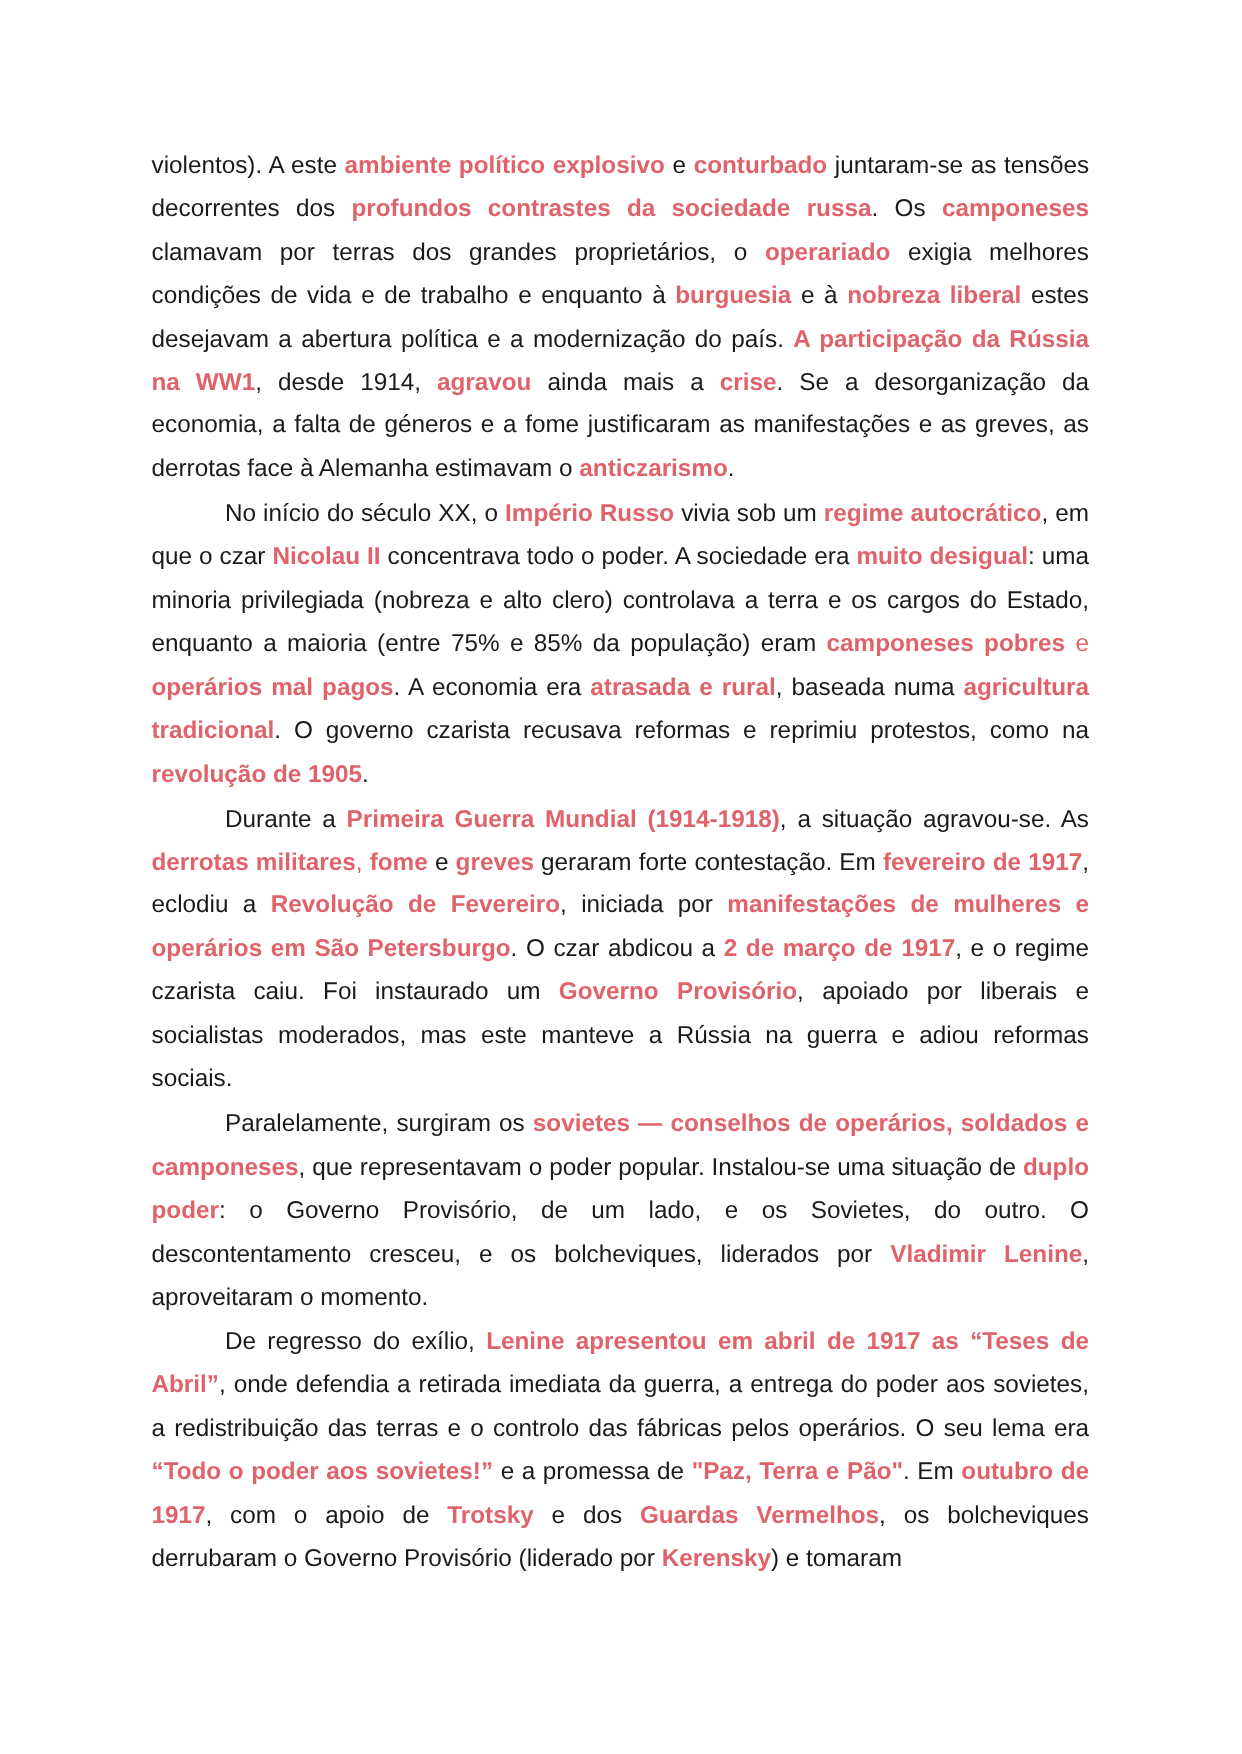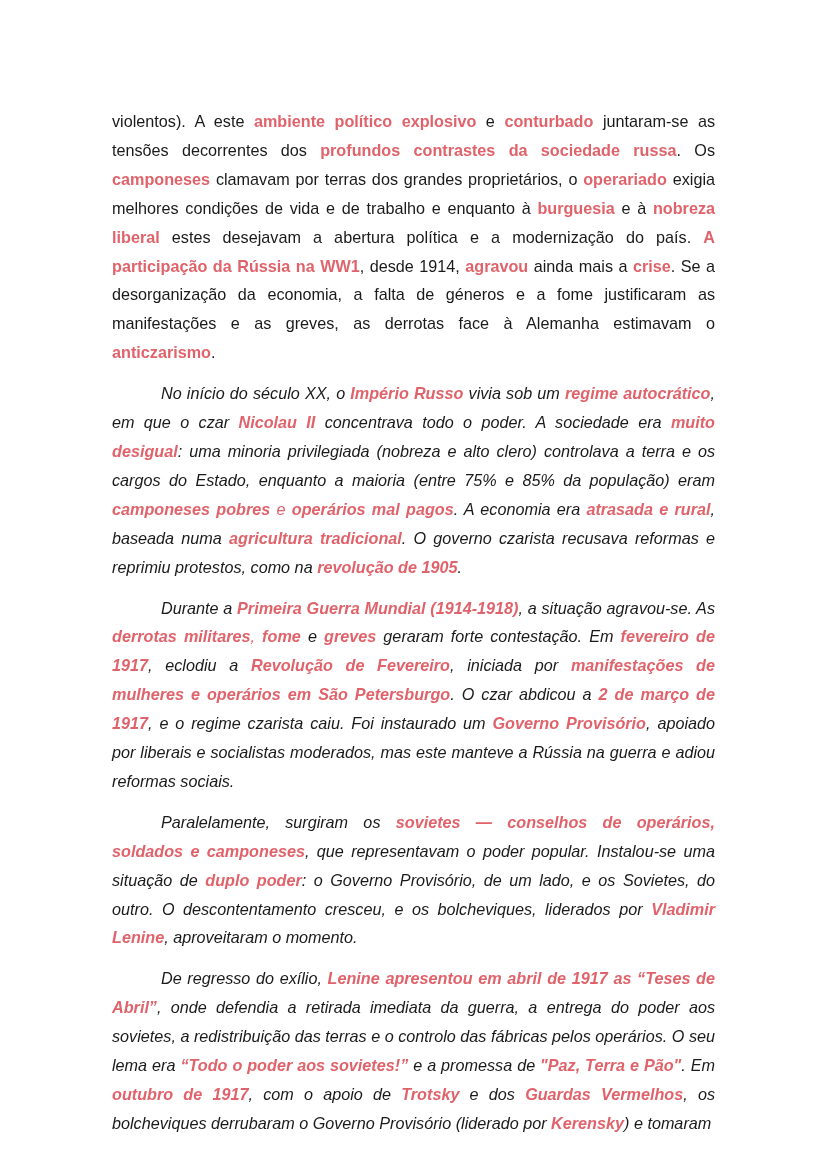--- a/index.html
+++ b/index.html
@@ -18,26 +18,25 @@
     left: 100px;
     top: 95px;
     width: 627px;
     font-family: "Liberation Sans", sans-serif;
     font-size: 16.2px;
     line-height: 28.9px;
     color: #1a1a1a;
     text-align: justify;
   }
   .para {
-    margin: 12px;
+    margin: 1px;
     padding: 0;
   }
   .para.indent {
     text-indent: 49px;
-    font-style: italic;
   }
   .hl {
     color: #e0636b;
     font-weight: bold;
   }
   .hl-plain {
     color: #e0636b;
     font-weight: normal;
   }
 </style>

